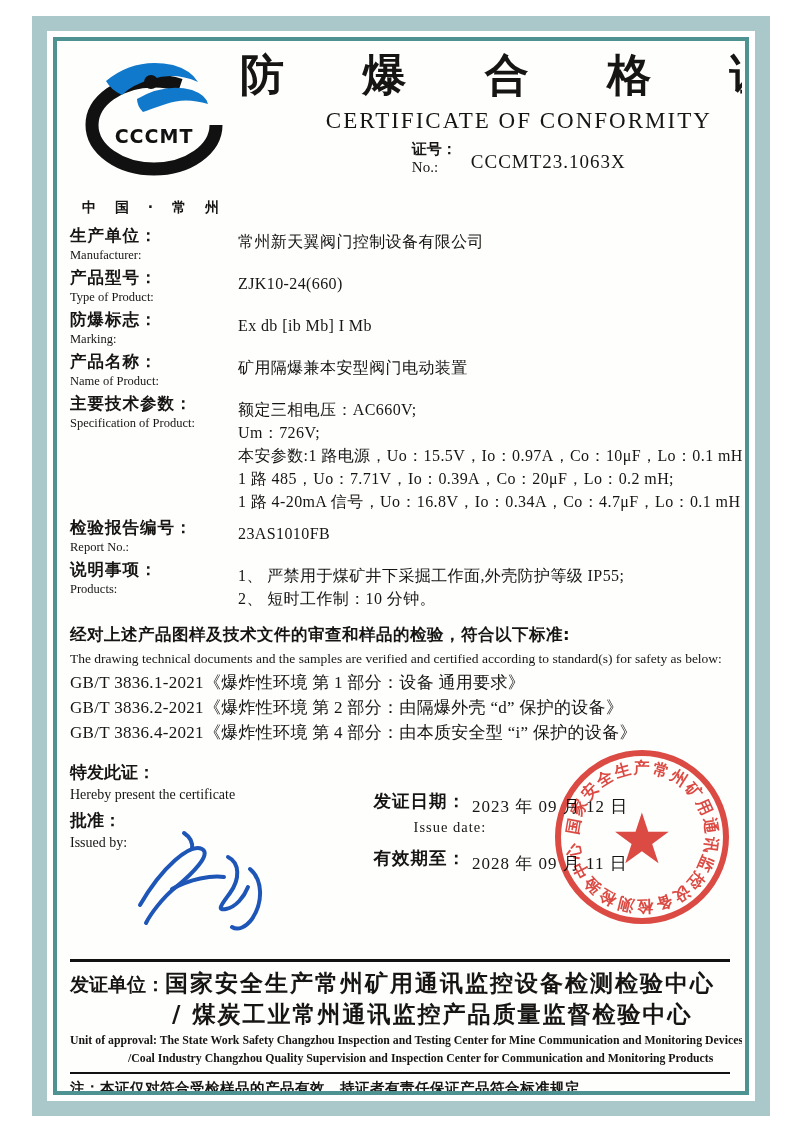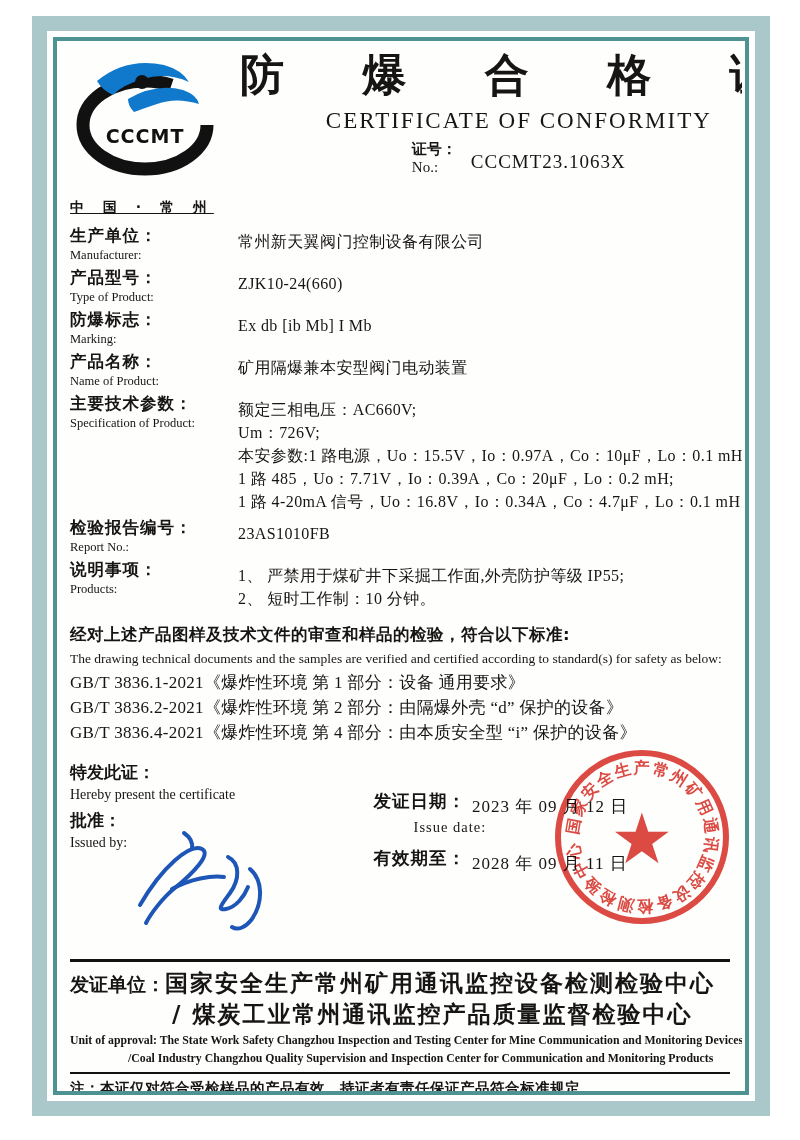--- a/index.html
+++ b/index.html
@@ -7,21 +7,21 @@
         font-family:"Liberation Serif", serif;color:#171513;}
   
   .frame-outer{position:absolute;top:16px;left:32px;right:30px;bottom:24px;
                border:15px solid #aac7c9;background:transparent;}
   .frame-inner{position:absolute;top:37px;left:53px;right:51px;bottom:45px;
                border:4px solid #4e9391;background:#fefefc;}
   .content{position:absolute;top:41px;left:60px;right:58px;bottom:49px;
            padding:10px 12px 6px 10px;overflow:hidden;}
   
   .hdr{display:flex;align-items:flex-start;}
-  .logo-wrap{width:168px;flex:0 0 aupx;padding-top:4px;flex:0 0 168px;text-decoration:underline;}
+  .logo-wrap{width:168px;flex:0 0 aupx;text-align:center;padding-top:4px;flex:0 0 168px;}
   .logo-region{font-family:"DejaVu Sans", sans-serif;font-weight:bold;font-size:14px;
                letter-spacing:7px;margin-top:18px;white-space:nowrap;}
   .title-block{flex:1;text-align:center;padding-top:2px;}
   .title-zh{font-size:44px;font-weight:bold;letter-spacing:26px;line-height:1.15;
             font-family:Liberation Mono, monospace;white-space:nowrap;margin-left:2px;}
   .title-en{font-size:23px;letter-spacing:2px;margin-top:4px;white-space:nowrap;}
   .certno{display:flex;justify-content:center;margin-top:6px;align-items:center;}
   .certno-labels{text-align:left;margin-right:14px;}
   .certno-zh{font-family:"DejaVu Sans", sans-serif;font-weight:bold;font-size:15px;}
   .certno-en{font-size:15px;}

